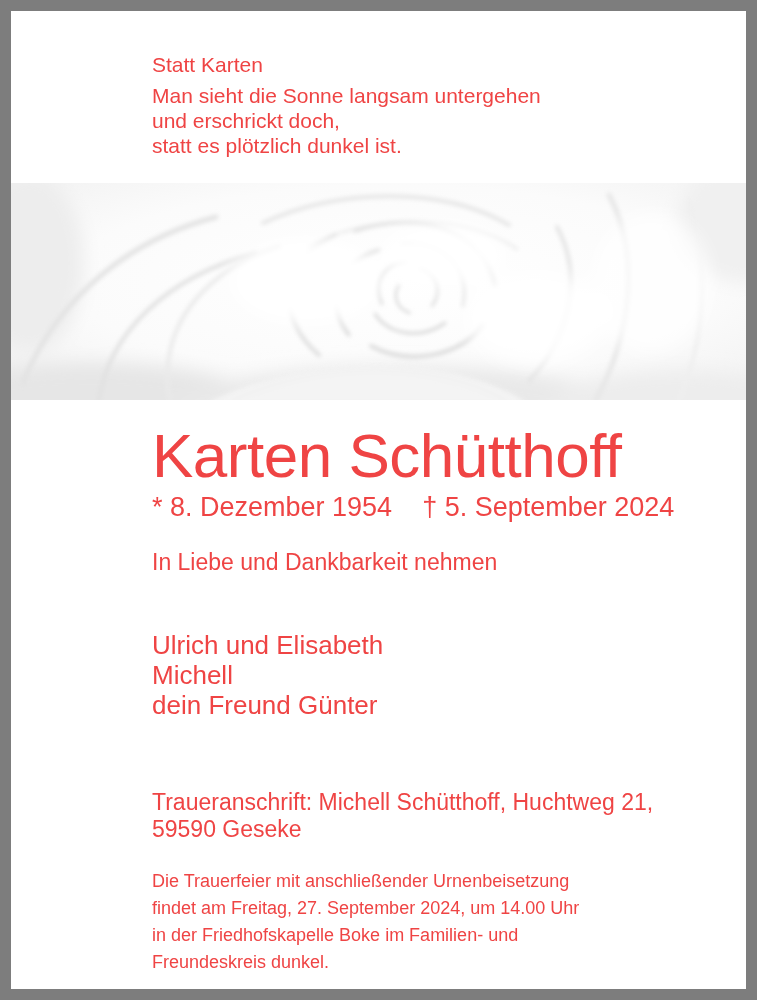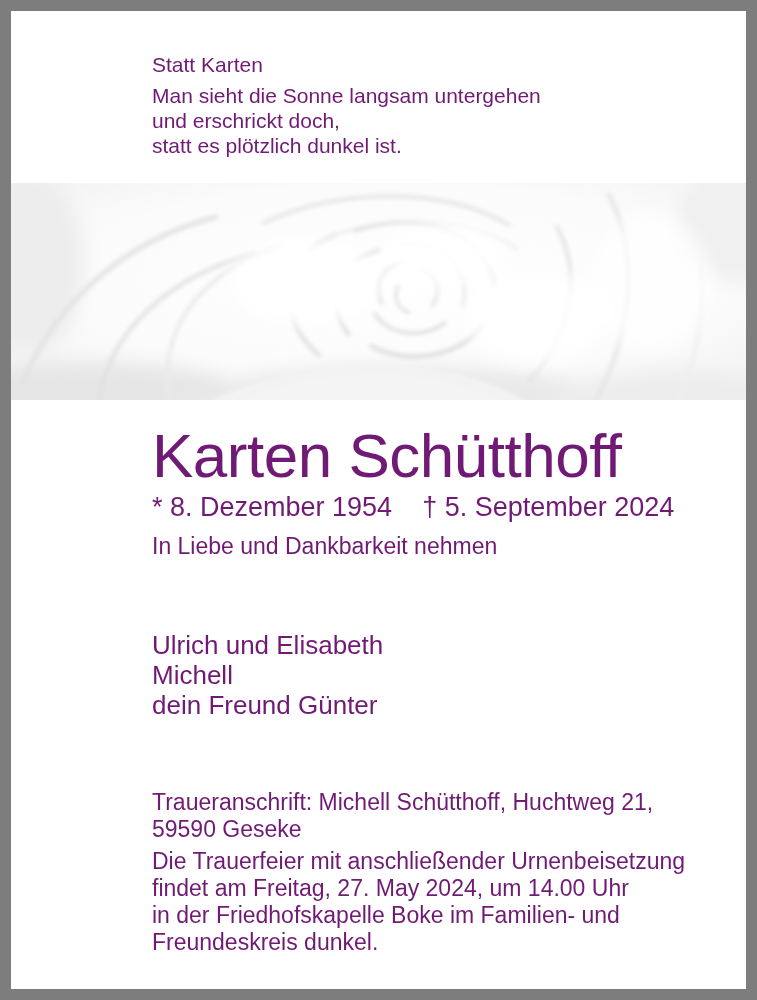--- a/index.html
+++ b/index.html
@@ -2,43 +2,43 @@
 <html><head>
 <meta charset="utf-8">
 <style>
   html, body { margin: 0; padding: 0; background: #ffffff; }
   #canvas {
     position: relative;
     width: 757px;
     height: 1000px;
     background: #ffffff;
     font-family: "Liberation Sans", sans-serif;
-    color: #701a75;
+    color: #ef4444;
     overflow: hidden;
   }
   .frame {
     position: absolute;
     inset: 0;
     border: 11px solid #7d7d7d;
     pointer-events: none;
     z-index: 5;
   }
   .txt { position: absolute; left: 152px; white-space: nowrap; }
   .statt   { top: 52px;  font-size: 21px; line-height: 26px; }
   .poem    { top: 83px;  font-size: 21px; line-height: 25px; }
   .photo   { position: absolute; left: 11px; top: 183px; width: 735px; height: 217px; }
   .photo svg { display: block; width: 100%; height: 100%; }
   .heading { top: 425px; font-size: 62px; line-height: 62px; font-weight: 400;
              letter-spacing: -0.5px; margin: 0; }
   .dates   { top: 494px; font-size: 27px; line-height: 26px; }
   .dates .birth { margin-right: 30px; }
-  .farewell{ top: 533px; font-size: 23px; line-height: 26px; }
+  .farewell{ top: 549px; font-size: 23px; line-height: 26px; }
   .mourners{ top: 630px; font-size: 26px; line-height: 30px; }
   .address { top: 757px; font-size: 23px; line-height: 27px; margin-top: 32px; }
-  .service { top: 848px; font-size: 23px; line-height: 27px; }
+  .service { top: 868px; font-size: 18px; line-height: 27px; }
 </style>
 </head>
 <body>
 
 <div id="canvas">
 
   <div class="txt statt">Statt Karten</div>
 
   <div class="txt poem">
     <div>Man sieht die Sonne langsam untergehen</div>
@@ -121,19 +121,19 @@
     <div>dein Freund Günter</div>
   </div>
 
   <div class="txt address">
     <div>Traueranschrift: Michell Schütthoff, Huchtweg 21,</div>
     <div>59590 Geseke</div>
   </div>
 
   <div class="txt service">
     <div>Die Trauerfeier mit anschließender Urnenbeisetzung</div>
-    <div>findet am Freitag, 27. May 2024, um 14.00 Uhr</div>
+    <div>findet am Freitag, 27. September 2024, um 14.00 Uhr</div>
     <div>in der Friedhofskapelle Boke im Familien- und</div>
     <div>Freundeskreis dunkel.</div>
   </div>
 
   <div class="frame"></div>
 </div>
 
 </body></html>

